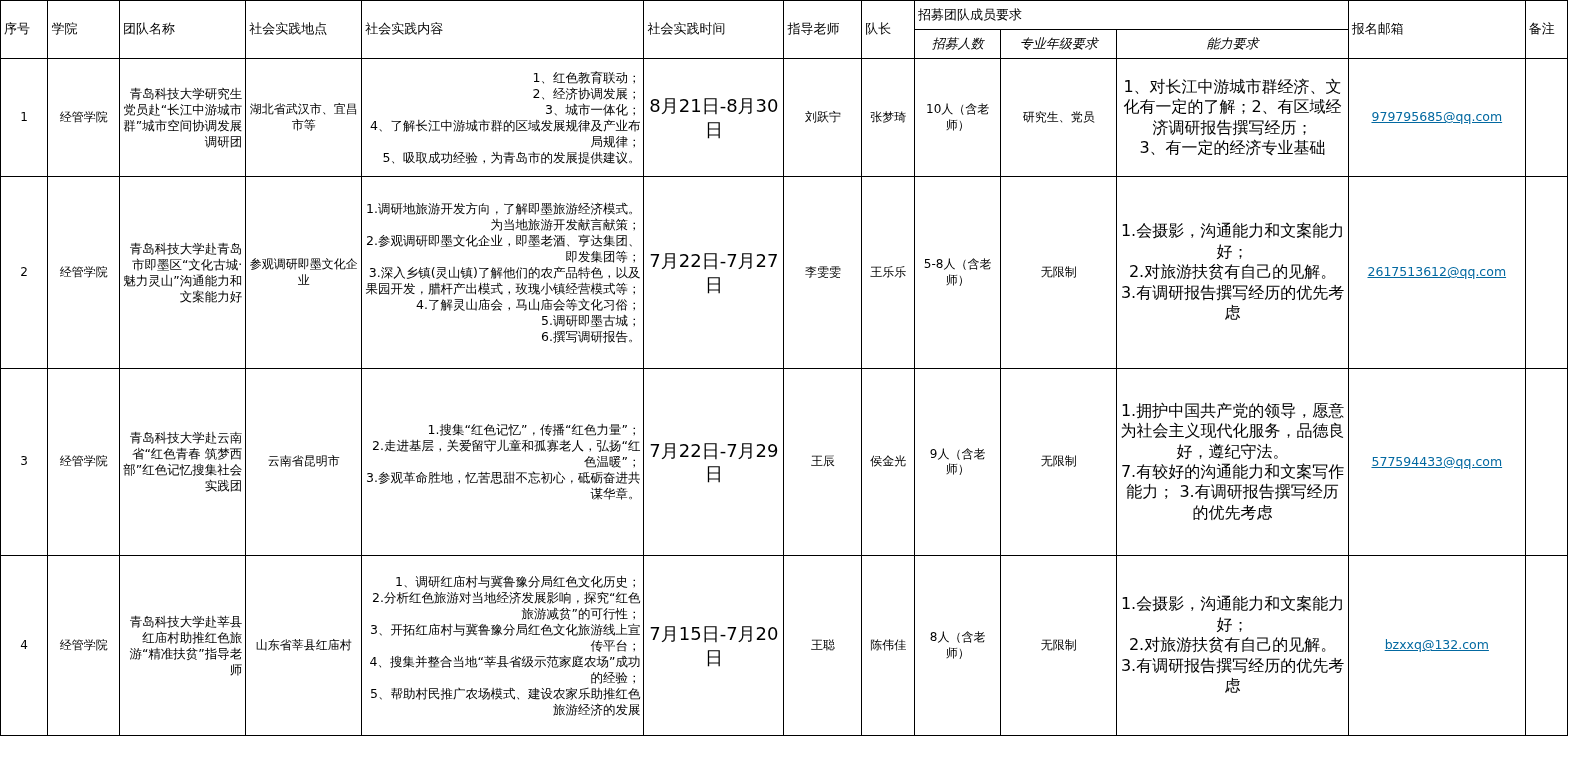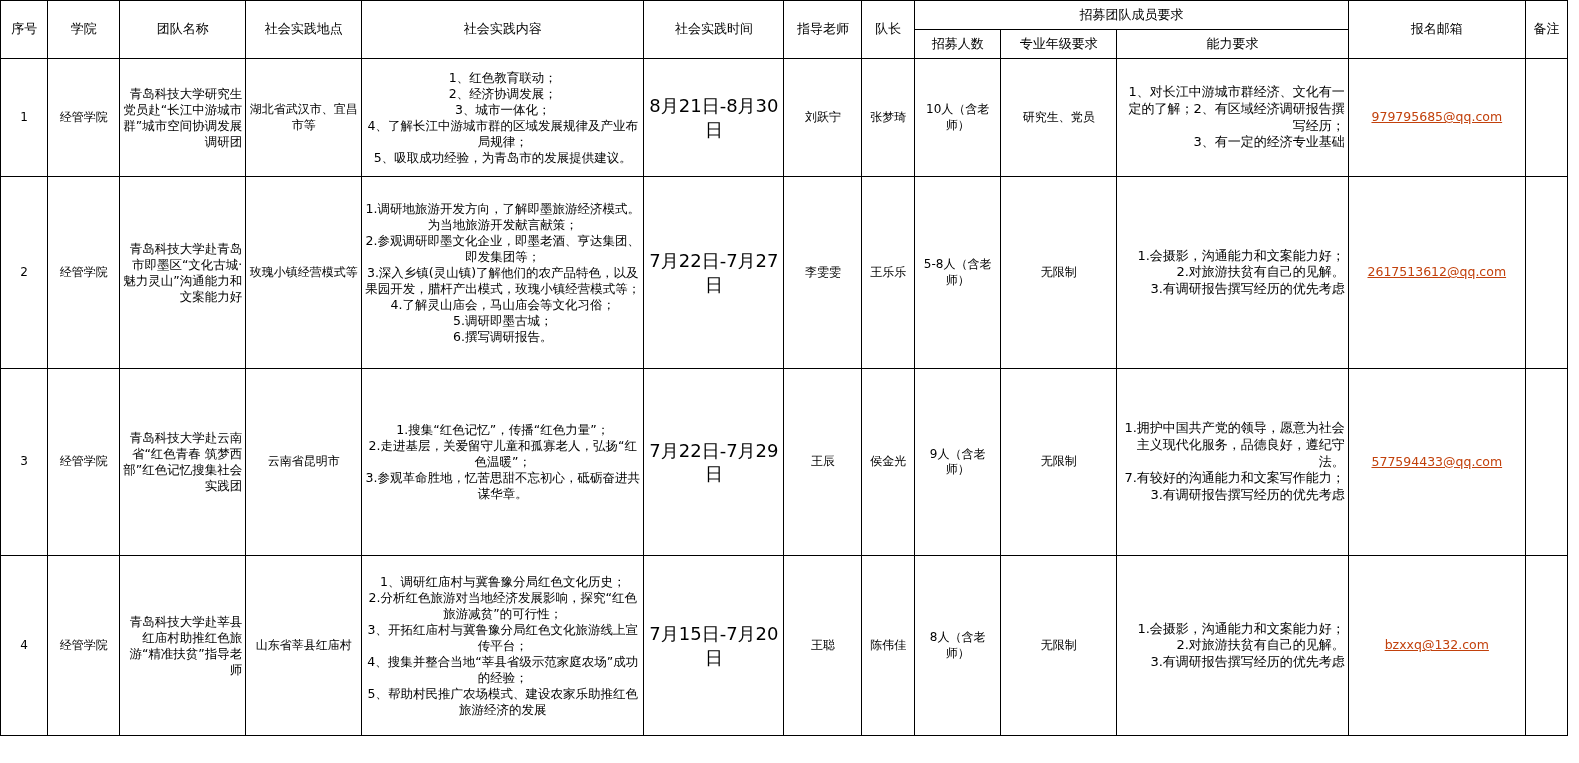--- a/index.html
+++ b/index.html
@@ -21,54 +21,55 @@
   }
   table.sheet td, table.sheet th {
     border: 1px solid #000000;
     vertical-align: middle;
     padding: 2px 3px;
     font-weight: normal;
     line-height: 1.28;
     word-break: break-all;
   }
   .hdr {
-    text-align: center;
+    text-align: left;
     font-weight: bold;
     font-size: 13px;
     height: 24px;
   }
   .hdr-sub {
     text-align: center;
     font-weight: bold;
     font-size: 13px;
     height: 24px;
+    font-style: italic;
   }
   .c { text-align: center; }
   .cellnum { text-align: center; font-size: 12px; }
   .teamname {
     text-align: right;
     font-size: 12.5px;
     line-height: 1.35;
   }
   .content {
-    text-align: center;
+    text-align: right;
     font-size: 12.5px;
     line-height: 1.33;
     margin-top: 40px;
   }
   .ability {
-    text-align: right;
-    font-size: 13px;
+    text-align: center;
+    font-size: 16px;
     line-height: 1.33;
   }
   .email {
     text-align: center;
   }
   .email a {
-    color: #c2410c;
+    color: #0369a1;
     text-decoration: underline;
     font-size: 12.5px;
   }
   .nowrapc {
     text-align: center;
     font-size: 18px;
   }
   .pre { white-space: pre-line; }
   
   col.c0 { width: 45px; }
@@ -142,21 +143,21 @@
       <td class="c">研究生、党员</td>
       <td class="ability pre">1、对长江中游城市群经济、文化有一定的了解；2、有区域经济调研报告撰写经历；
 3、有一定的经济专业基础</td>
       <td class="email"><a href="#">979795685@qq.com</a></td>
       <td class="c"></td>
     </tr>
     <tr style="height:192px">
       <td class="cellnum">2</td>
       <td class="c">经管学院</td>
       <td class="teamname">青岛科技大学赴青岛市即墨区“文化古城·魅力灵山”沟通能力和文案能力好</td>
-      <td class="c">玫瑰小镇经营模式等</td>
+      <td class="c">参观调研即墨文化企业</td>
       <td class="content pre">1.调研地旅游开发方向，了解即墨旅游经济模式。为当地旅游开发献言献策；
 2.参观调研即墨文化企业，即墨老酒、亨达集团、即发集团等；
 3.深入乡镇(灵山镇)了解他们的农产品特色，以及果园开发，腊杆产出模式，玫瑰小镇经营模式等；
 4.了解灵山庙会，马山庙会等文化习俗；
 5.调研即墨古城；
 6.撰写调研报告。</td>
       <td class="nowrapc">7月22日-7月27日</td>
       <td class="c">李雯雯</td>
       <td class="c">王乐乐</td>
       <td class="c">5-8人（含老师）</td>

